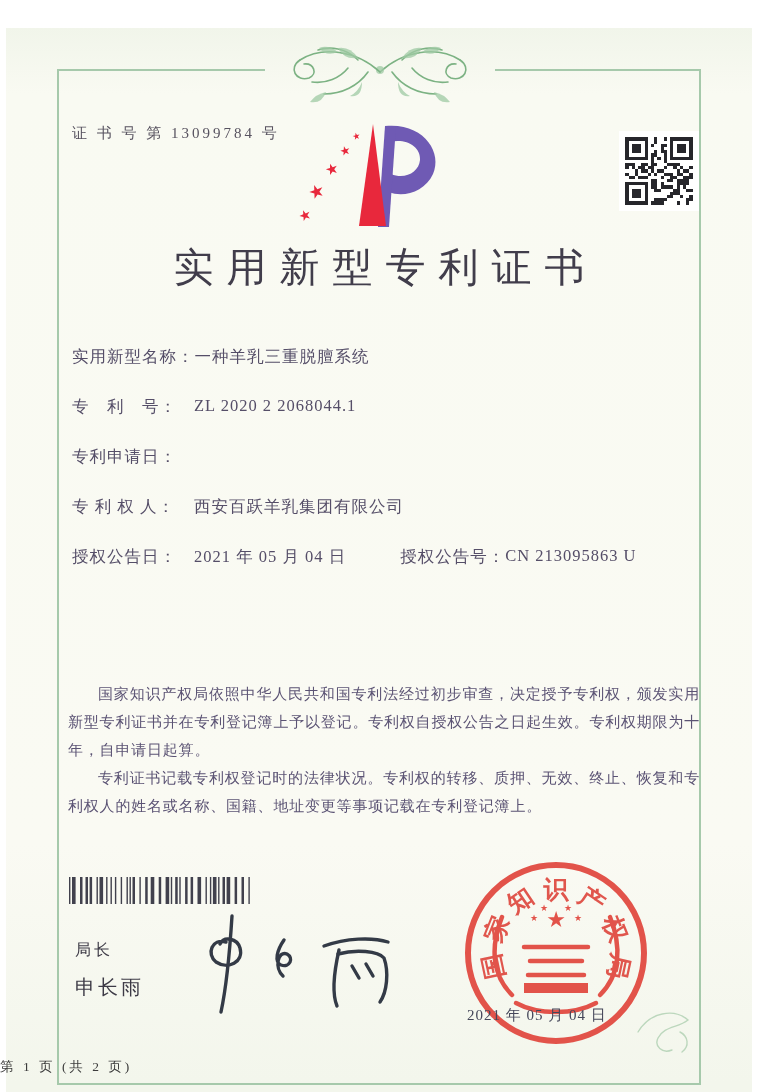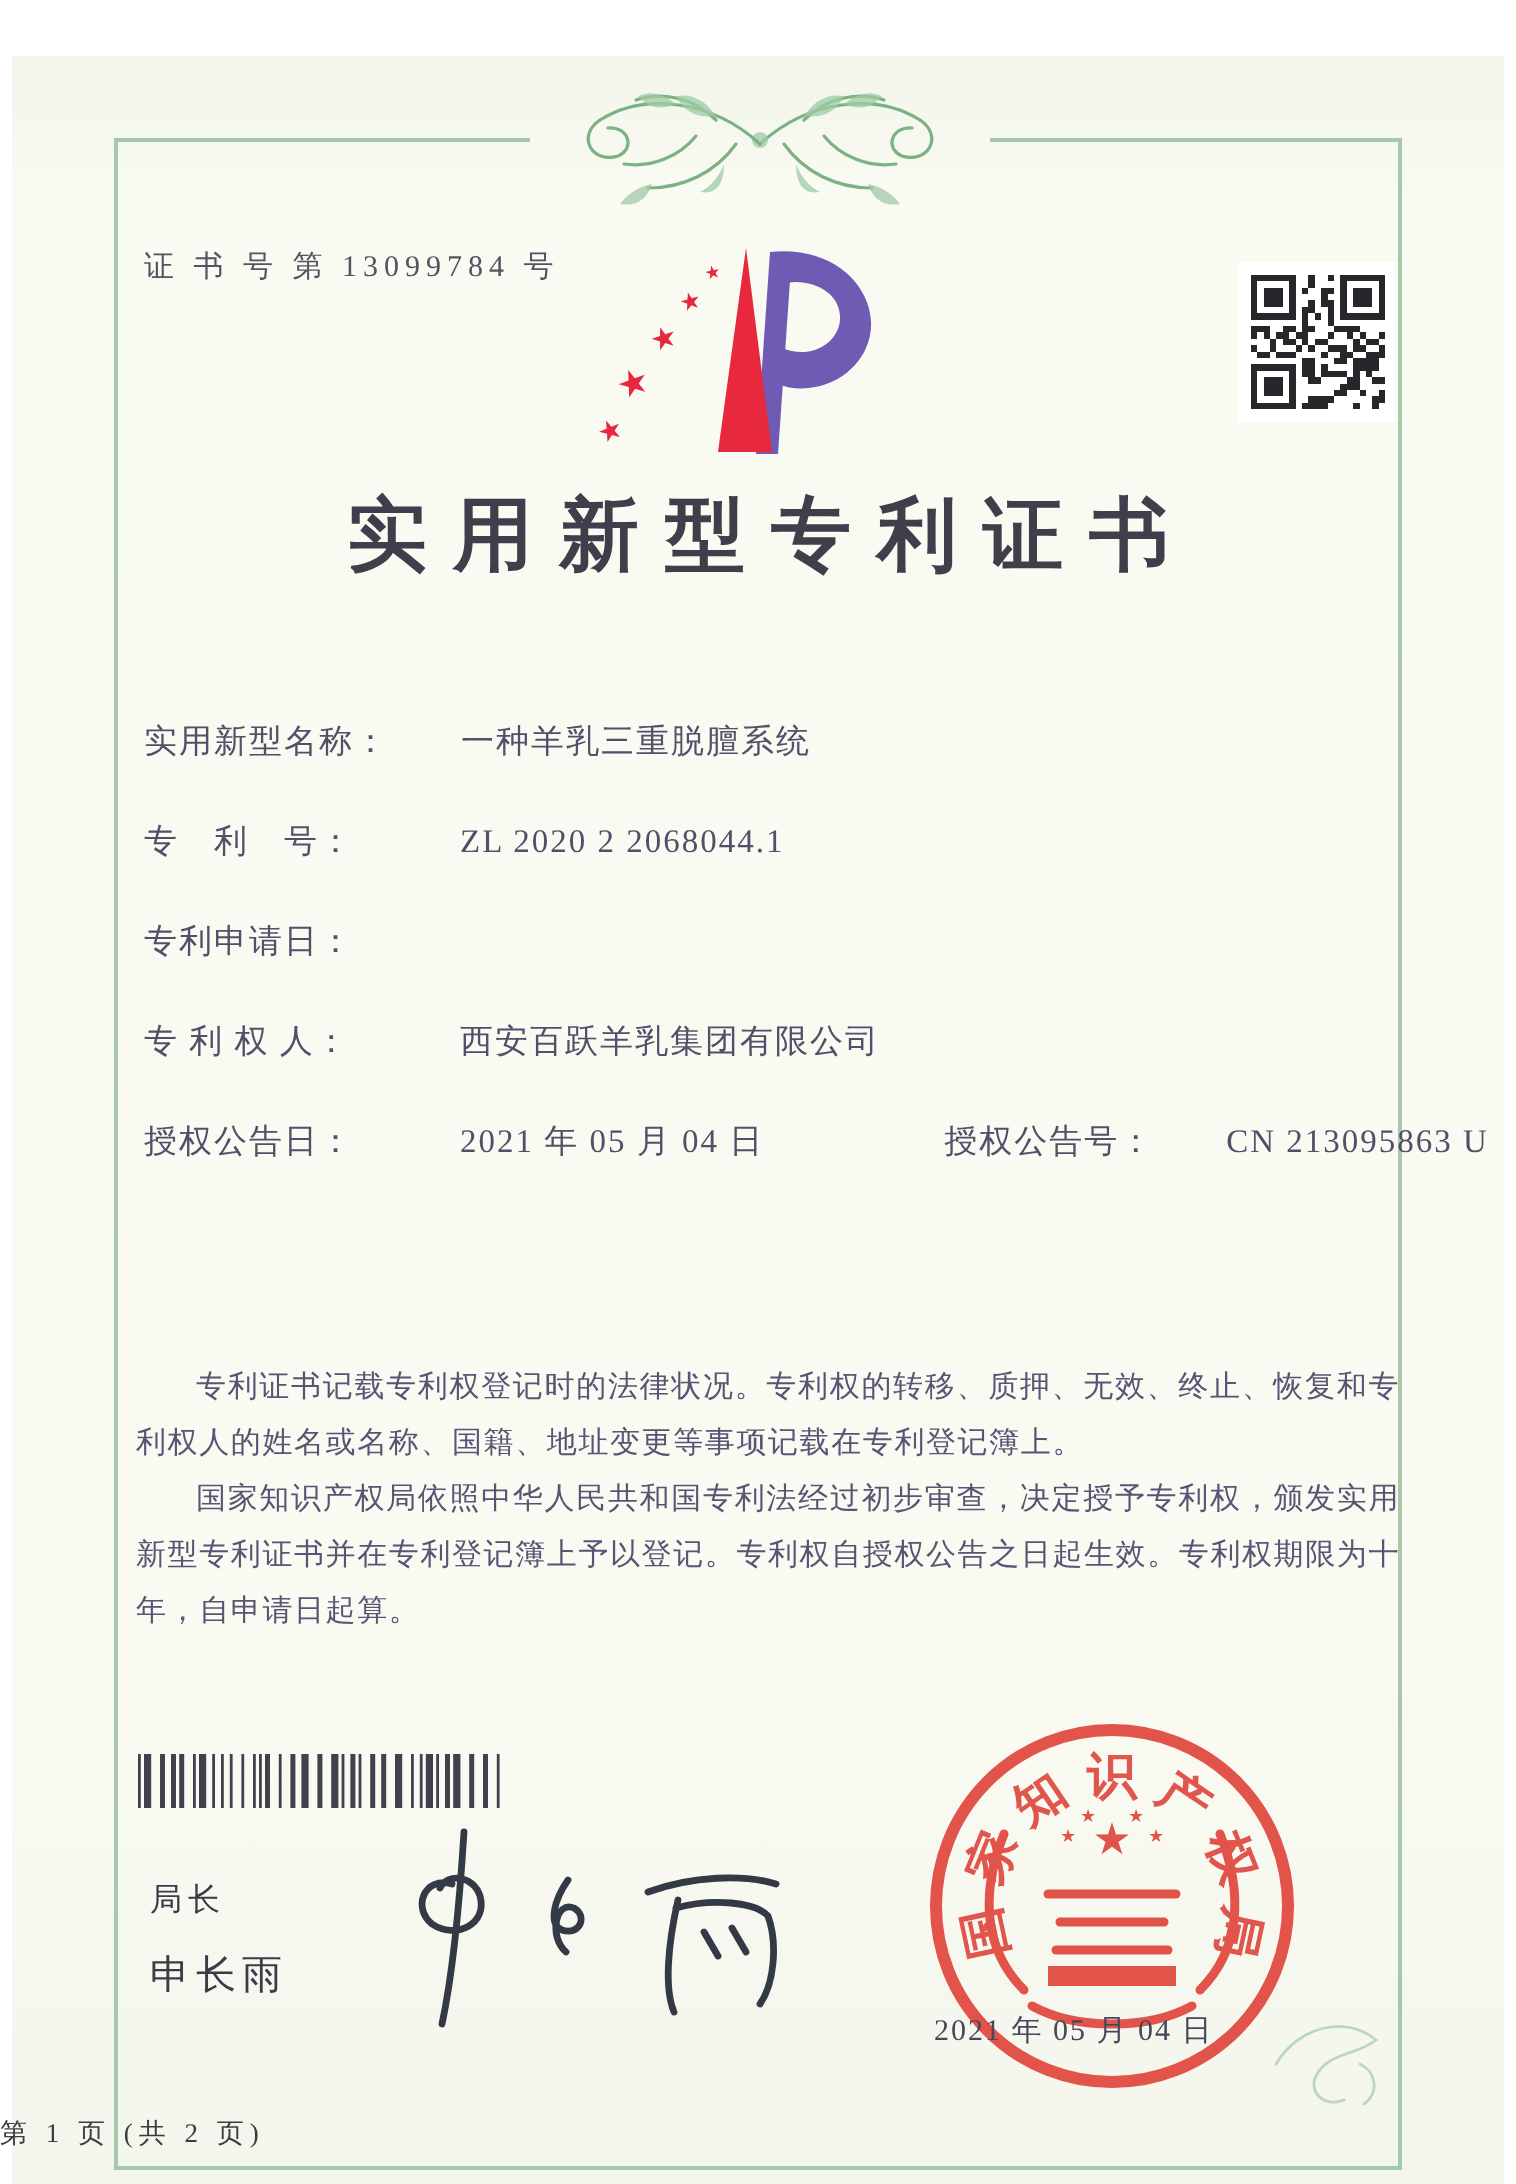--- a/index.html
+++ b/index.html
@@ -13,23 +13,23 @@
   .fl-right {left:699px;top:45px; width:2px;  height:1016px;}
   .fl-top-l {left:57px; top:45px; width:208px;height:2px;}
   .fl-top-r {left:495px;top:45px; width:206px;height:2px;}
   .fl-bottom{left:57px; top:1059px;width:644px;height:2px;}
   .ornament{position:absolute;left:252px;top:14px;width:256px;height:68px;}
   .certno{position:absolute;left:72px;top:100px;font-size:15px;letter-spacing:3px;
           color:#57525f;white-space:pre;}
   .logo{position:absolute;left:293px;top:98px;width:152px;height:106px;}
   .qr{position:absolute;left:619px;top:107px;width:80px;height:80px;}
   .title{position:absolute;left:0;right:0;top:216px;text-align:center;
-         font-size:40px;font-weight:700;letter-spacing:13px;color:#413d4b;text-indent:13px;}
+         font-size:40px;font-weight:400;letter-spacing:13px;color:#413d4b;text-indent:13px;}
   .fields{position:absolute;left:72px;top:322px;width:632px;font-size:16.5px;color:#554e68;}
-  .frow{height:50px;display:flex;align-items:center;letter-spacing:1px;gap:36px;}
+  .frow{height:50px;display:flex;align-items:flex-start;letter-spacing:1px;}
   .flabel{min-width:122px;white-space:pre;}
   .fvalue{white-space:pre;}
   .flabel2{margin-left:54px;white-space:pre;}
   .paras{position:absolute;left:68px;top:656px;width:632px;font-size:15px;line-height:28px;
          color:#5b5374;letter-spacing:.8px;text-align:justify;}
   .paras p{margin:0;text-indent:2em;}
   .barcode{position:absolute;left:68px;top:853px;width:186px;height:27px;}
   .signer-title{position:absolute;left:75px;top:916px;font-size:16px;letter-spacing:3px;color:#3d3a46;}
   .signer-name{position:absolute;left:75px;top:950px;font-size:20px;letter-spacing:3px;color:#3d3a46;}
   .signature{position:absolute;left:186px;top:884px;width:220px;height:116px;}
@@ -341,22 +341,22 @@
     </div>
     <div class="frow">
       <span class="flabel">授权公告日：</span>
       <span class="fvalue">2021 年 05 月 04 日</span>
       <span class="flabel2">授权公告号：</span>
       <span class="fvalue">CN 213095863 U</span>
     </div>
   </div>
 
   <div class="paras">
+    <p>国家知识产权局依照中华人民共和国专利法经过初步审查，决定授予专利权，颁发实用新型专利证书并在专利登记簿上予以登记。专利权自授权公告之日起生效。专利权期限为十年，自申请日起算。</p>
     <p>专利证书记载专利权登记时的法律状况。专利权的转移、质押、无效、终止、恢复和专利权人的姓名或名称、国籍、地址变更等事项记载在专利登记簿上。</p>
-    <p>国家知识产权局依照中华人民共和国专利法经过初步审查，决定授予专利权，颁发实用新型专利证书并在专利登记簿上予以登记。专利权自授权公告之日起生效。专利权期限为十年，自申请日起算。</p>
   </div>
 
   <svg class="barcode" id="barcode" viewBox="0 0 186 27" preserveAspectRatio="none">
       <rect x="1.0" y="0" width="1.4" height="27" fill="#41414d"></rect>
       <rect x="4.0" y="0" width="3.6" height="27" fill="#41414d"></rect>
       <rect x="12.0" y="0" width="2.5" height="27" fill="#41414d"></rect>
       <rect x="17.5" y="0" width="2.5" height="27" fill="#41414d"></rect>
       <rect x="21.6" y="0" width="2.5" height="27" fill="#41414d"></rect>
       <rect x="28.5" y="0" width="1.4" height="27" fill="#41414d"></rect>
       <rect x="31.5" y="0" width="3.6" height="27" fill="#41414d"></rect>

